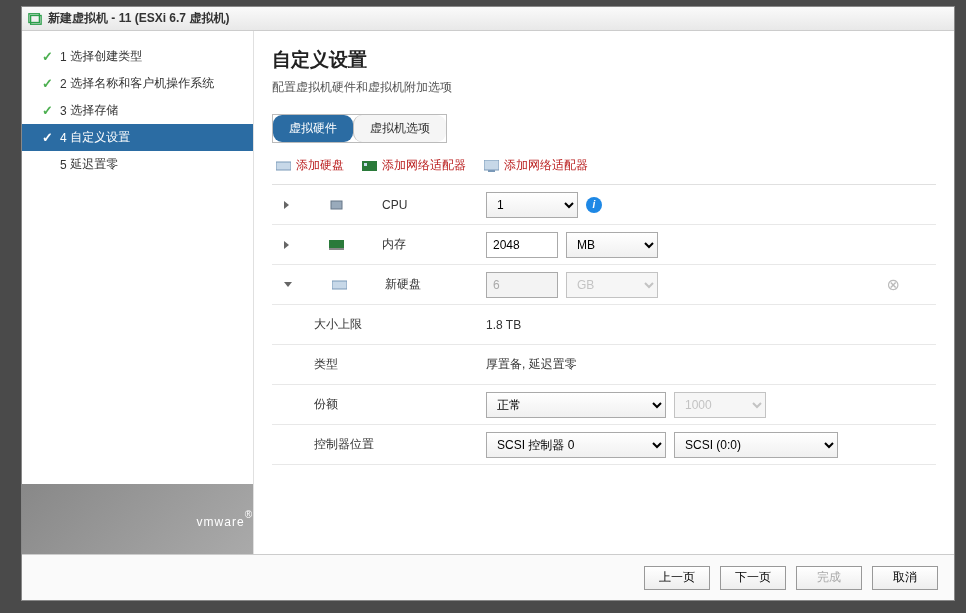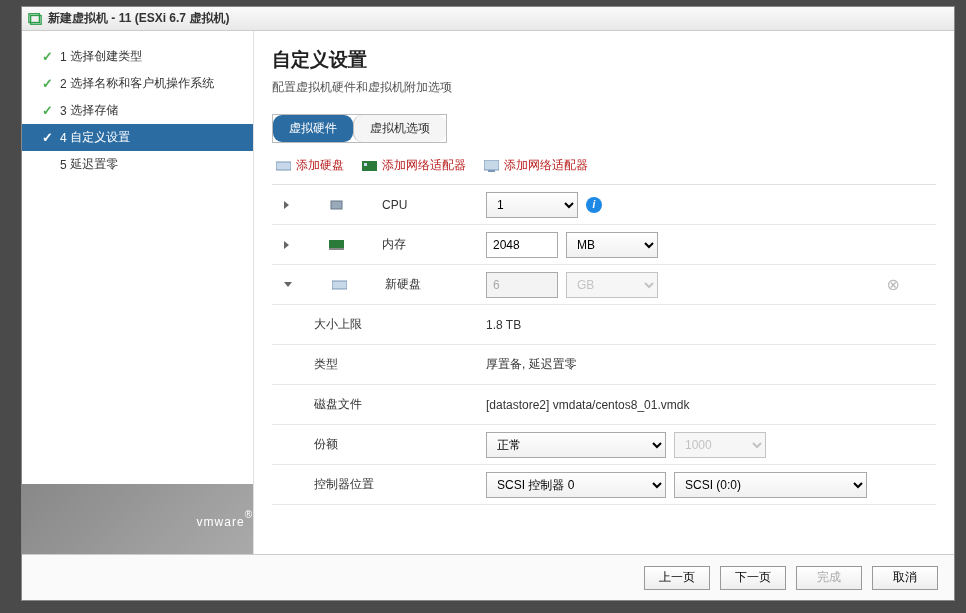--- a/index.html
+++ b/index.html
@@ -156,35 +156,31 @@
 
         <div class="row">
           <div class="label sub">大小上限</div>
           <div class="value">1.8 TB</div>
         </div>
         <div class="row">
           <div class="label sub">类型</div>
           <div class="value">厚置备, 延迟置零</div>
         </div>
         <div class="row">
-          <div class="label sub">磁盘文件</div>
-          <div class="value">[datastore2] vmdata/centos8_01.vmdk</div>
-        </div>
-        <div class="row">
           <div class="label sub">份额</div>
           <div class="value">
             <select style="width:180px"><option>正常</option></select>
             <select style="width:92px" class="disabled-input" disabled=""><option>1000</option></select>
           </div>
         </div>
         <div class="row">
           <div class="label sub">控制器位置</div>
           <div class="value">
             <select style="width:180px"><option>SCSI 控制器 0</option></select>
-            <select style="width:193px"><option>SCSI (0:0)</option></select>
+            <select style="width:164px"><option>SCSI (0:0)</option></select>
           </div>
         </div>
       </div>
     </div>
   </div>
 
   <div class="footer">
     <button class="btn">上一页</button>
     <button class="btn">下一页</button>
     <button class="btn" disabled="">完成</button>

